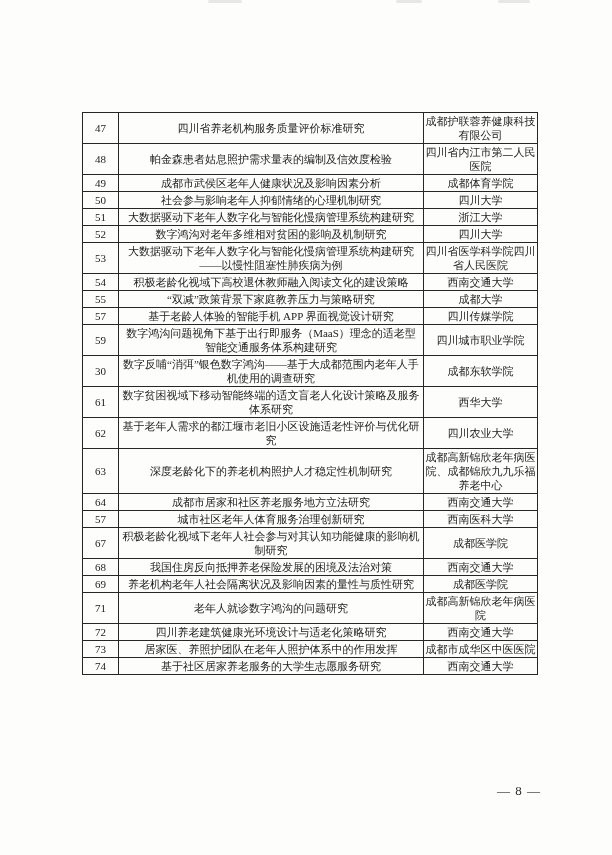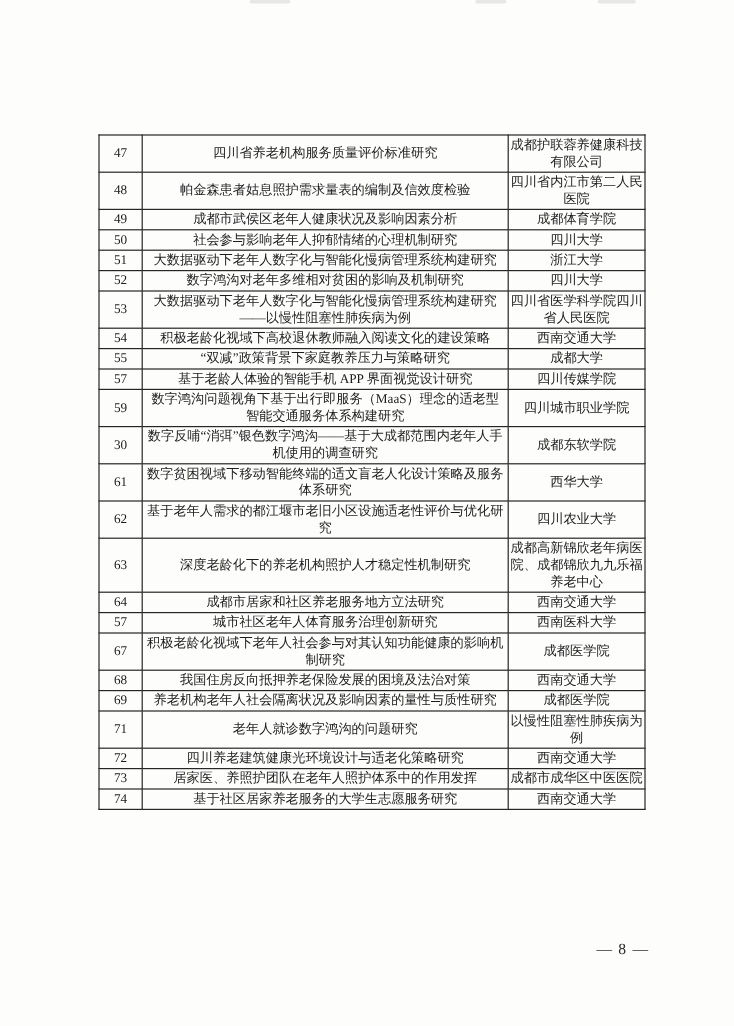--- a/index.html
+++ b/index.html
@@ -198,21 +198,21 @@
   <tr>
     <td class="col-no">69</td>
     <td class="col-title">养老机构老年人社会隔离状况及影响因素的量性与质性研究</td>
     <td class="col-inst">成都医学院</td>
   </tr>
 
 
   <tr>
     <td class="col-no">71</td>
     <td class="col-title">老年人就诊数字鸿沟的问题研究</td>
-    <td class="col-inst">以慢性阻塞性肺疾病为例</td>
+    <td class="col-inst">成都高新锦欣老年病医院</td>
   </tr>
 
   <tr>
     <td class="col-no">72</td>
     <td class="col-title">四川养老建筑健康光环境设计与适老化策略研究</td>
     <td class="col-inst">西南交通大学</td>
   </tr>
 
   <tr>
     <td class="col-no">73</td>

